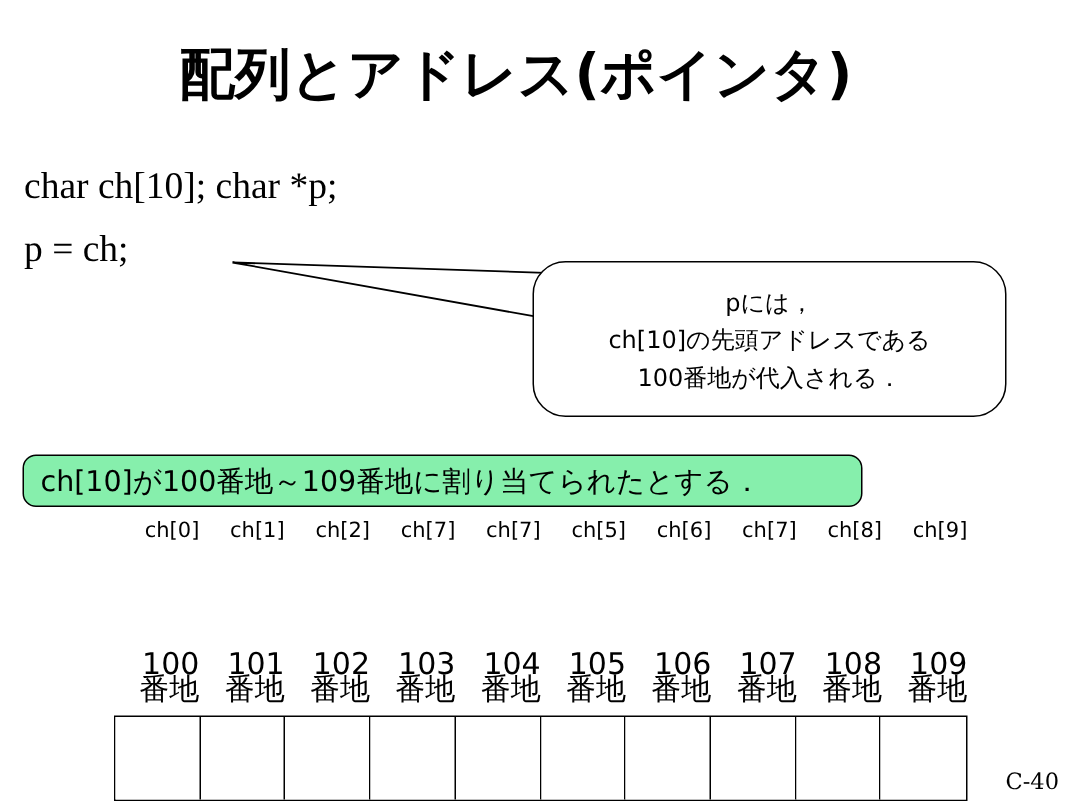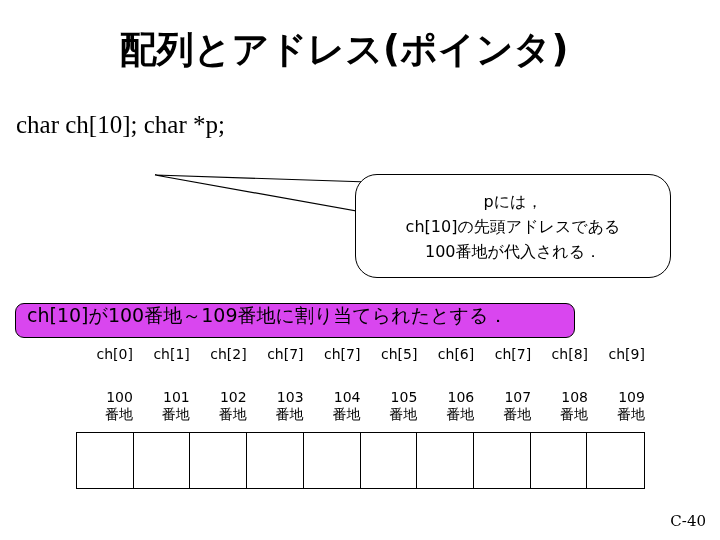--- a/index.html
+++ b/index.html
@@ -79,23 +79,24 @@
 
   
   #assumption-box {
     position: absolute;
     left: 15px;
     top: 303px;
     width: 560px;
     height: 35px;
     border: 1.4px solid #000000;
     border-radius: 9px;
-    background: #d946ef;
+    background: #86efac;
     box-sizing: border-box;
     display: flex;
+    align-items: center;
   }
   #assumption-text {
     padding-left: 11px;
     font-size: 19px;
     line-height: 22px;
     white-space: nowrap;
   }
 
   
   #memory-diagram {
@@ -117,22 +118,23 @@
   #index-row .mem-col {
     font-size: 14px;
     line-height: 18px;
     white-space: nowrap;
   }
 
   #address-row {
     margin-top: 26px;
   }
   #address-row .mem-col {
-    font-size: 14px;
+    font-size: 20px;
     line-height: 17px;
+    margin-top: 45px;
   }
   .addr-num { display: block; }
   .addr-unit { display: block; }
 
   #cell-row {
     margin-top: 9px;
     border: 1.4px solid #000000;
     box-sizing: border-box;
     width: 569px;
   }
@@ -158,20 +160,21 @@
   }
 </style>
 </head>
 <body>
 
 <div id="slide">
 
   <div id="slide-title">配列とアドレス(ポインタ)</div>
 
   <div class="code-line" id="code-line-1">char ch[10]; char *p;</div>
+  <div class="code-line" id="code-line-2">p = ch;</div>
 
   <svg id="callout-tail" viewBox="0 0 230 60" preserveAspectRatio="none">
     <polygon points="15,7 228,14 228,45" fill="#ffffff" stroke="#000000" stroke-width="1.2"></polygon>
   </svg>
 
   <div id="callout-bubble">
     <div class="bubble-line">pには，</div>
     <div class="bubble-line">ch[10]の先頭アドレスである</div>
     <div class="bubble-line">100番地が代入される．</div>
   </div>

